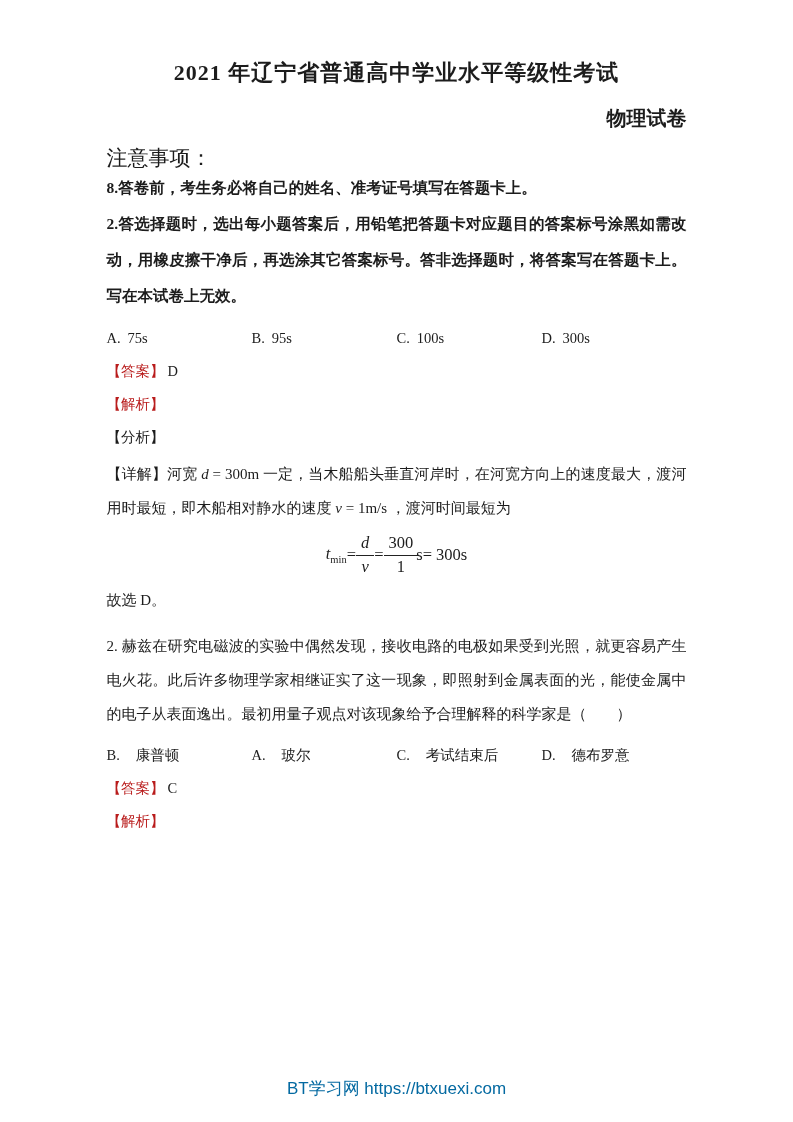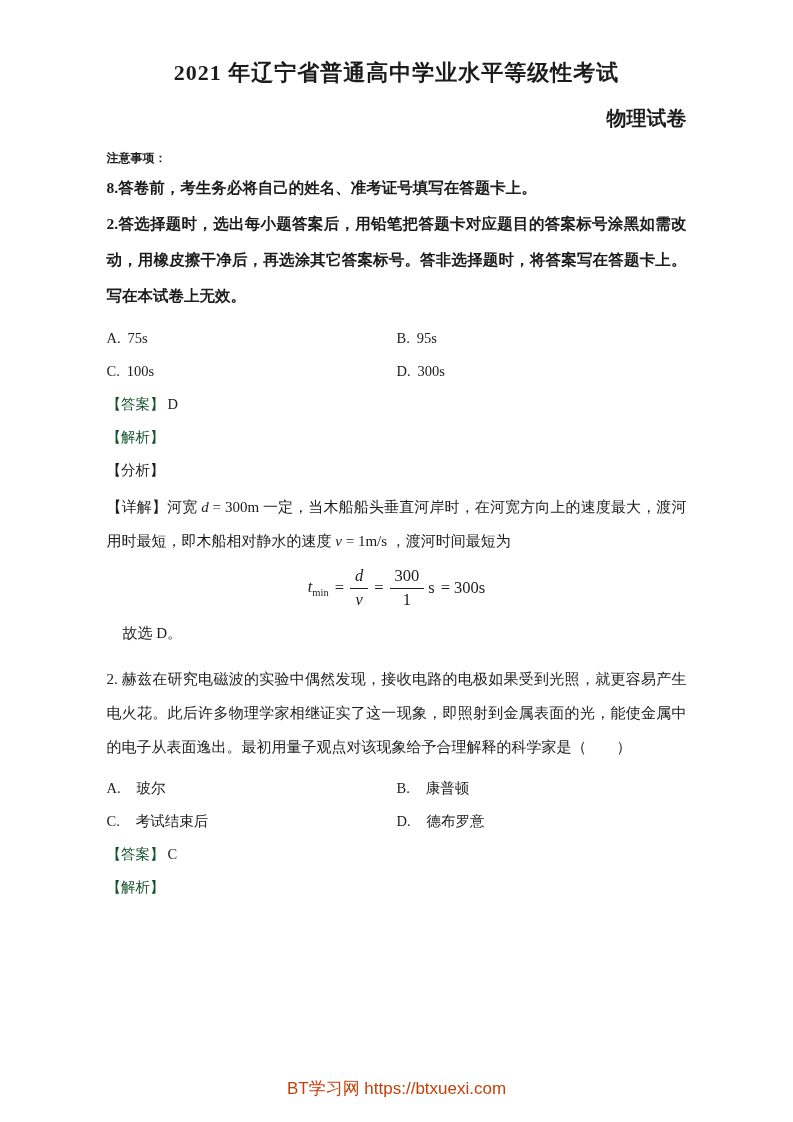--- a/index.html
+++ b/index.html
@@ -23,22 +23,22 @@
     letter-spacing: 1px;
   }
   .doc-subtitle {
     text-align: right;
     font-size: 20px;
     font-weight: bold;
     line-height: 28px;
     margin-top: 16px;
   }
   .notice-heading {
-    font-size: 12px;
-    font-weight: bold;
+    font-size: 21px;
+    font-weight: normal;
     margin-top: 14px;
     line-height: 24px;
   }
   .notice-item {
     font-size: 15.5px;
     font-weight: bold;
     line-height: 36px;
     text-align: justify;
   }
   .section-heading {
@@ -49,88 +49,86 @@
     margin-top: 2px;
   }
   .stem {
     font-size: 15px;
     line-height: 34px;
     text-align: justify;
     margin-top: 12px;
   }
   .options {
     display: grid;
-    grid-template-columns: 1fr 1fr;
+    grid-template-columns: 1fr 1fr 1fr 1fr;
     row-gap: 13px;
     margin-top: 14px;
     font-size: 14.5px;
     line-height: 20px;
   }
   .option .opt-label { display: inline-block; }
   .gap-sm .opt-text { margin-left: 7px; }
   .gap-lg .opt-text { margin-left: 16px; }
   .tag-line {
     font-size: 14.5px;
     line-height: 20px;
     margin-top: 13px;
   }
-  .blue { color: #14532d; }
+  .blue { color: #b91c1c; }
   .answer-val { color: #1c1c1c; margin-left: 3px; }
   .expl {
     font-size: 15px;
     line-height: 34px;
     text-align: justify;
     margin-top: 10px;
   }
   .var {
     font-style: italic;
     font-family: "Liberation Serif", "DejaVu Serif", serif;
   }
   .formula-wrap {
     margin-top: 8px;
     text-align: center;
     font-size: 16.5px;
   }
   .formula {
     display: inline-flex;
     align-items: center;
-    gap: 6px;
   }
   .f-sub {
     font-size: 10.5px;
     font-style: normal;
     vertical-align: sub;
   }
   .frac {
     display: inline-flex;
     flex-direction: column;
     align-items: center;
     line-height: 1.25;
   }
   .frac .num { border-bottom: 1.2px solid #222; padding: 0 5px 1px 5px; }
   .frac .den { padding-top: 1px; }
   .f-unit { margin-left: -2px; }
   .conclusion {
     font-size: 15px;
     line-height: 22px;
     margin-top: 12px;
-    margin-left: 16px;
   }
   .q2 { margin-top: 18px; }
   .footer {
     position: absolute;
     left: 0;
     bottom: 22px;
     width: 100%;
     text-align: center;
     font-family: "Liberation Sans", "DejaVu Sans", sans-serif;
     font-size: 17px;
     color: #9d9d9d;
   }
-  .footer a { color: #c2410c; text-decoration: none; }
+  .footer a { color: #0369a1; text-decoration: none; }
 </style>
 </head>
 <body>
 
 <div class="page">
 
   <div class="doc-title">2021 年辽宁省普通高中学业水平等级性考试</div>
   <div class="doc-subtitle">物理试卷</div>
 
   <div class="notice-heading">注意事项：</div>
@@ -188,24 +186,24 @@
     </div>
 
     <div class="conclusion">故选 D。</div>
   </div>
 
   <div class="q2">
     <div class="stem">2. 赫兹在研究电磁波的实验中偶然发现，接收电路的电极如果受到光照，就更容易产生电火花。此后许多物理学家相继证实了这一现象，即照射到金属表面的光，能使金属中的电子从表面逸出。最初用量子观点对该现象给予合理解释的科学家是（　　）</div>
 
     <div class="options">
       <div class="option gap-lg">
+        <span class="opt-label">B.</span><span class="opt-text">康普顿</span>
+      </div>
+      <div class="option gap-lg">
         <span class="opt-label">A.</span><span class="opt-text">玻尔</span>
-      </div>
-      <div class="option gap-lg">
-        <span class="opt-label">B.</span><span class="opt-text">康普顿</span>
       </div>
       <div class="option gap-lg">
         <span class="opt-label">C.</span><span class="opt-text">考试结束后</span>
       </div>
       <div class="option gap-lg">
         <span class="opt-label">D.</span><span class="opt-text">德布罗意</span>
       </div>
     </div>
 
     <div class="tag-line">

